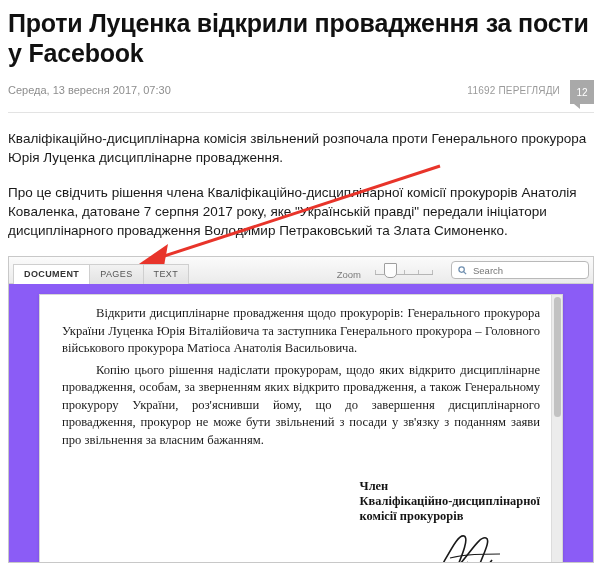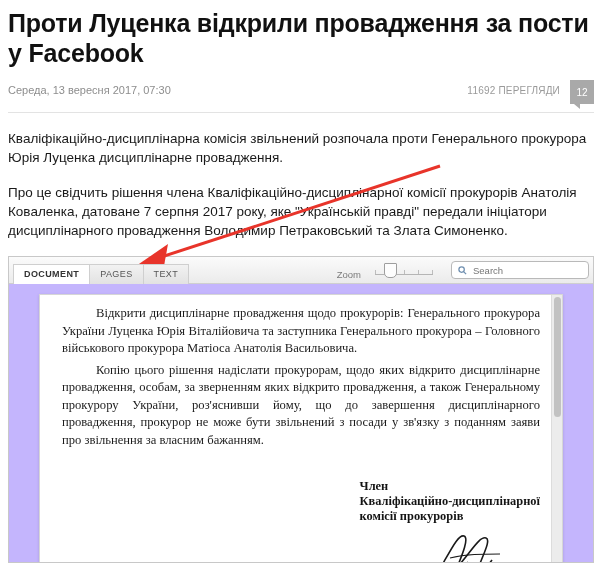--- a/index.html
+++ b/index.html
@@ -193,21 +193,21 @@
     border: none;
     outline: none;
     font-size: 9.5px;
     color: #9a9a9a;
     font-family: "Liberation Sans", sans-serif;
     width: 100%;
     background: transparent;
   }
   .doc-canvas {
     position: relative;
-    background: #c4b5fd;
+    background: #8b5cf6;
     padding: 10px 0 0 0;
     height: 268px;
     overflow: hidden;
   }
   .doc-page {
     position: relative;
     width: 524px;
     margin: 0 auto;
     background: #fff;
     border: 1px solid #d6d6d6;

